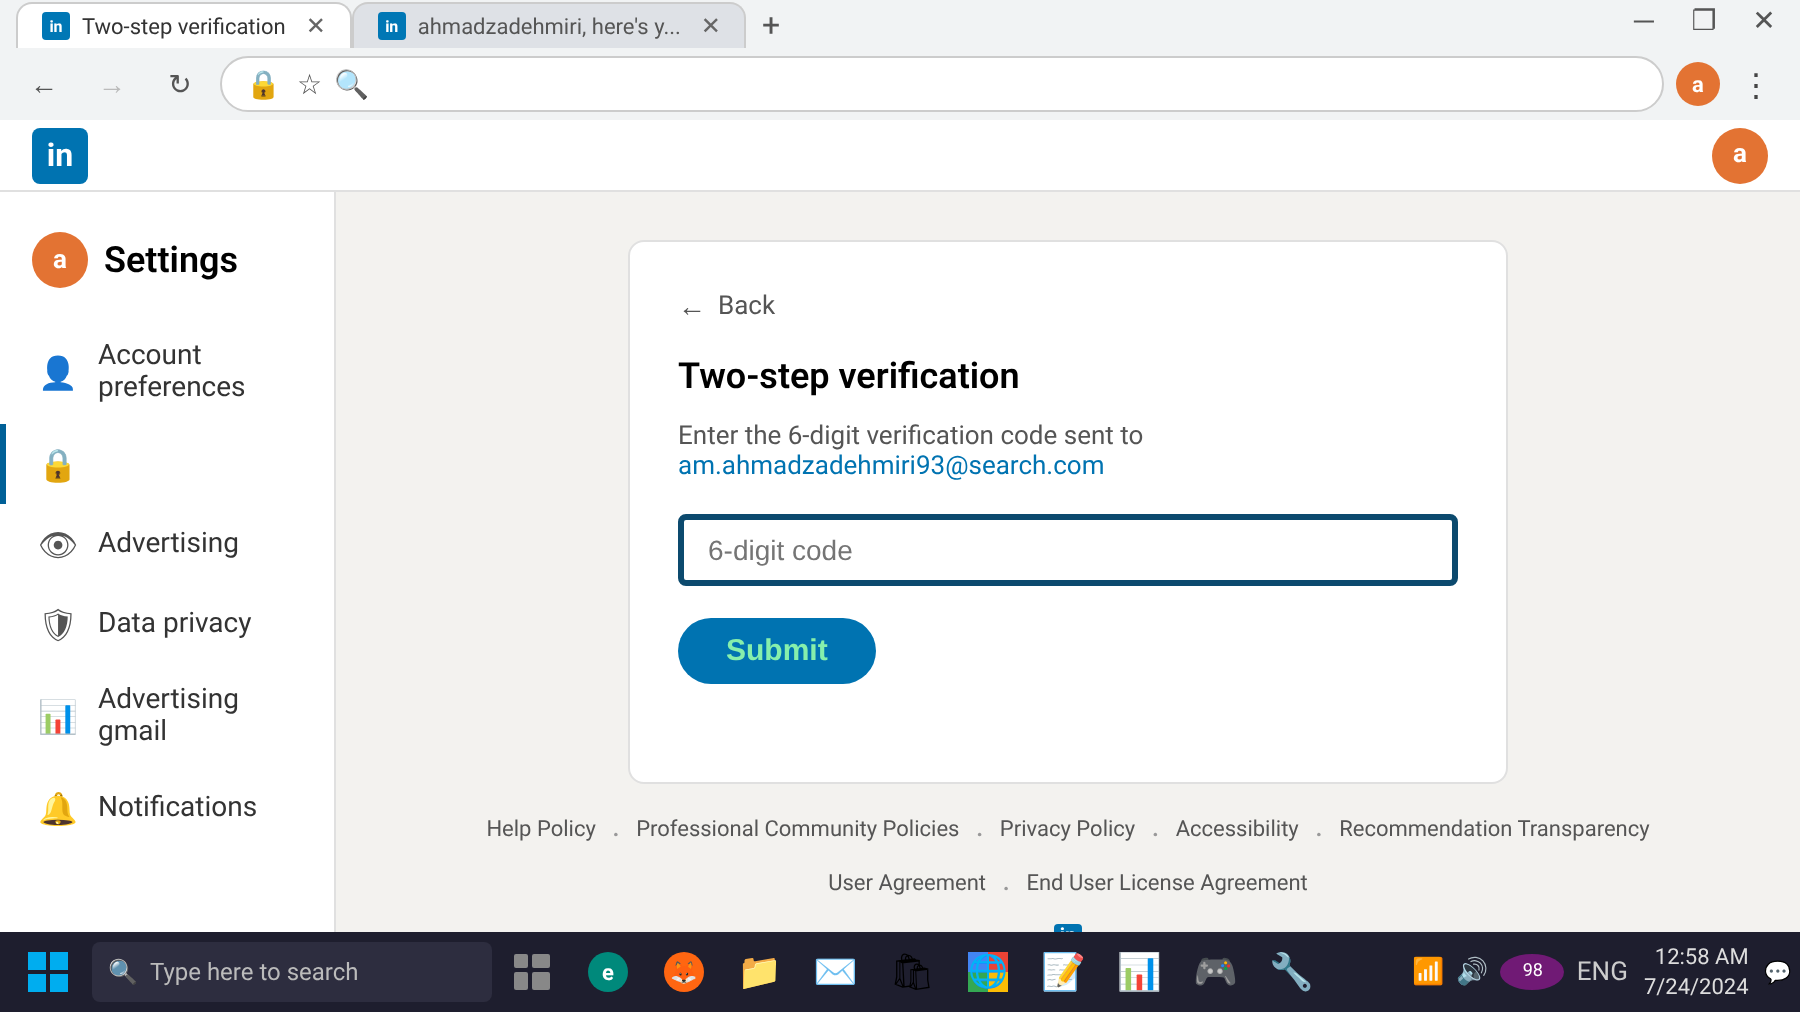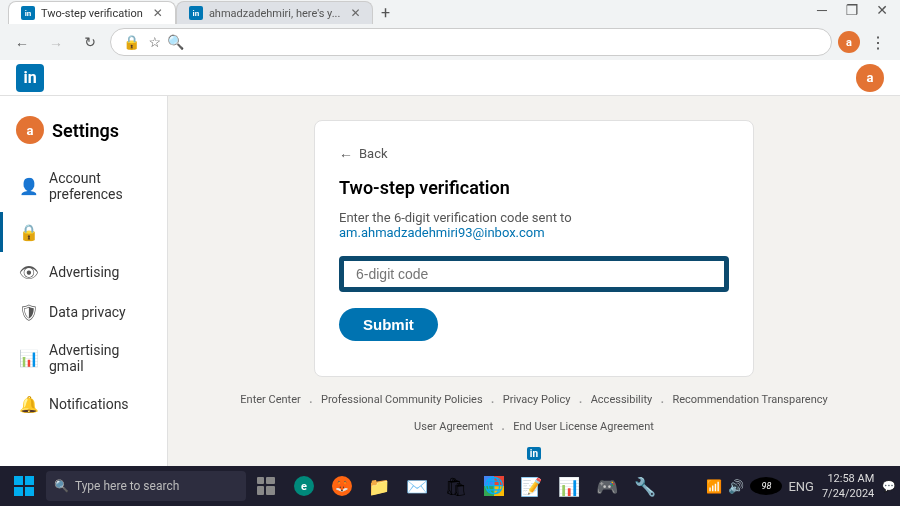--- a/index.html
+++ b/index.html
@@ -44,43 +44,43 @@
     .settings-card { background: #fff; border-radius: 8px; border: 1px solid #e0e0e0; max-width: 440px; margin: 0 auto; padding: 24px; }
 
     .back-link { display: flex; align-items: center; gap: 6px; color: #555; font-size: 13px; cursor: pointer; margin-bottom: 16px; }
     .back-arrow { font-size: 14px; }
 
     .card-title { font-size: 18px; font-weight: 600; color: #000; margin-bottom: 12px; }
     .card-subtitle { font-size: 15px; font-weight: 500; color: #000; margin-bottom: 6px; }
     .card-desc { font-size: 13px; color: #555; margin-bottom: 16px; }
     .card-desc a { color: #0073b1; text-decoration: none; }
 
-    .code-input { width: 100%; height: 36px; border: 5px solid #0c4a6e; border-radius: 4px; padding: 0 12px; font-size: 14px; color: #555; background: #fff; margin-bottom: 16px; outline: none; }
-
-    .submit-btn { background: #0073b1; color: #ffffff; border: none; border-radius: 20px; padding: 8px 24px; font-size: 15px; font-weight: 600; cursor: pointer; margin-bottom: 11px; }
+    .code-input { width: 100%; height: 36px; border: 3px solid #0c4a6e; border-radius: 4px; padding: 0 12px; font-size: 14px; color: #555; background: #fff; margin-bottom: 16px; outline: none; }
+
+    .submit-btn { background: #0073b1; color: #86efac; border: none; border-radius: 20px; padding: 8px 24px; font-size: 15px; font-weight: 600; cursor: pointer; margin-bottom: 25px; }
 
     .spam-note { font-size: 13px; color: #555; }
 
     
     .footer { padding: 16px 24px 8px; text-align: center; }
     .footer-links { display: flex; flex-wrap: wrap; justify-content: center; gap: 8px; margin-bottom: 8px; }
     .footer-link { font-size: 11px; color: #555; text-decoration: none; cursor: pointer; }
     .footer-logo { display: flex; align-items: center; justify-content: center; gap: 3px; font-size: 14px; color: #0073b1; font-weight: bold; }
     .linkedin-logo-box { background: #0073b1; color: white; font-size: 10px; font-weight: bold; padding: 1px 3px; border-radius: 2px; }
 
     
     .taskbar { position: fixed; bottom: 0; left: 0; width: 900px; height: 40px; background: #1e1e2e; display: flex; align-items: center; padding: 0 4px; gap: 2px; z-index: 100; }
     .taskbar-start { width: 40px; height: 36px; display: flex; align-items: center; justify-content: center; cursor: pointer; }
     .taskbar-search { flex: 0 0 200px; height: 30px; background: #2d2d3f; border-radius: 4px; display: flex; align-items: center; padding: 0 8px; gap: 6px; font-size: 12px; color: #bbb; cursor: text; }
     .taskbar-icons { display: flex; gap: 2px; align-items: center; }
     .taskbar-app { width: 36px; height: 36px; display: flex; align-items: center; justify-content: center; border-radius: 4px; cursor: pointer; }
     .taskbar-right { margin-left: auto; display: flex; align-items: center; gap: 8px; color: #ddd; font-size: 11px; }
     .taskbar-time { text-align: right; line-height: 1.4; }
     .taskbar-sys-icons { display: flex; gap: 6px; align-items: center; font-size: 13px; color: #ccc; }
-    .temp-badge { background: #000000; color: white; border-radius: 50%; width: 32px; height: 18px; font-size: 9px; display: flex; align-items: center; justify-content: center; font-style: italic; }
+    .temp-badge { background: #701a75; color: white; border-radius: 50%; width: 32px; height: 18px; font-size: 9px; display: flex; align-items: center; justify-content: center; }
   </style>
 </head>
 <body>
 
 <div class="browser-chrome">
   <div class="browser-tabs">
 
     <div class="browser-tab">
       <div class="browser-tab-favicon">
         <span>in</span>
@@ -169,37 +169,37 @@
         <span>Back</span>
       </div>
 
       
       <div class="card-title">Two-step verification</div>
 
       
 
       
       <div class="card-desc">
-        <span>Enter the 6-digit verification code sent to </span><a href="#">am.ahmadzadehmiri93@inbox.com</a>
+        <span>Enter the 6-digit verification code sent to </span><a href="#">am.ahmadzadehmiri93@search.com</a>
       </div>
 
       
       <input type="text" class="code-input" placeholder="6-digit code" style="">
 
       
       <div>
         <button class="submit-btn">Submit</button>
       </div>
 
       
     </div>
 
     <div class="footer">
       <div class="footer-links">
-        <a class="footer-link">Enter Center</a>
+        <a class="footer-link">Help Policy</a>
         <span style="color:#999;">·</span>
         <a class="footer-link">Professional Community Policies</a>
         <span style="color:#999;">·</span>
         <a class="footer-link">Privacy Policy</a>
         <span style="color:#999;">·</span>
         <a class="footer-link">Accessibility</a>
         <span style="color:#999;">·</span>
         <a class="footer-link">Recommendation Transparency</a>
       </div>
       <div class="footer-links">

